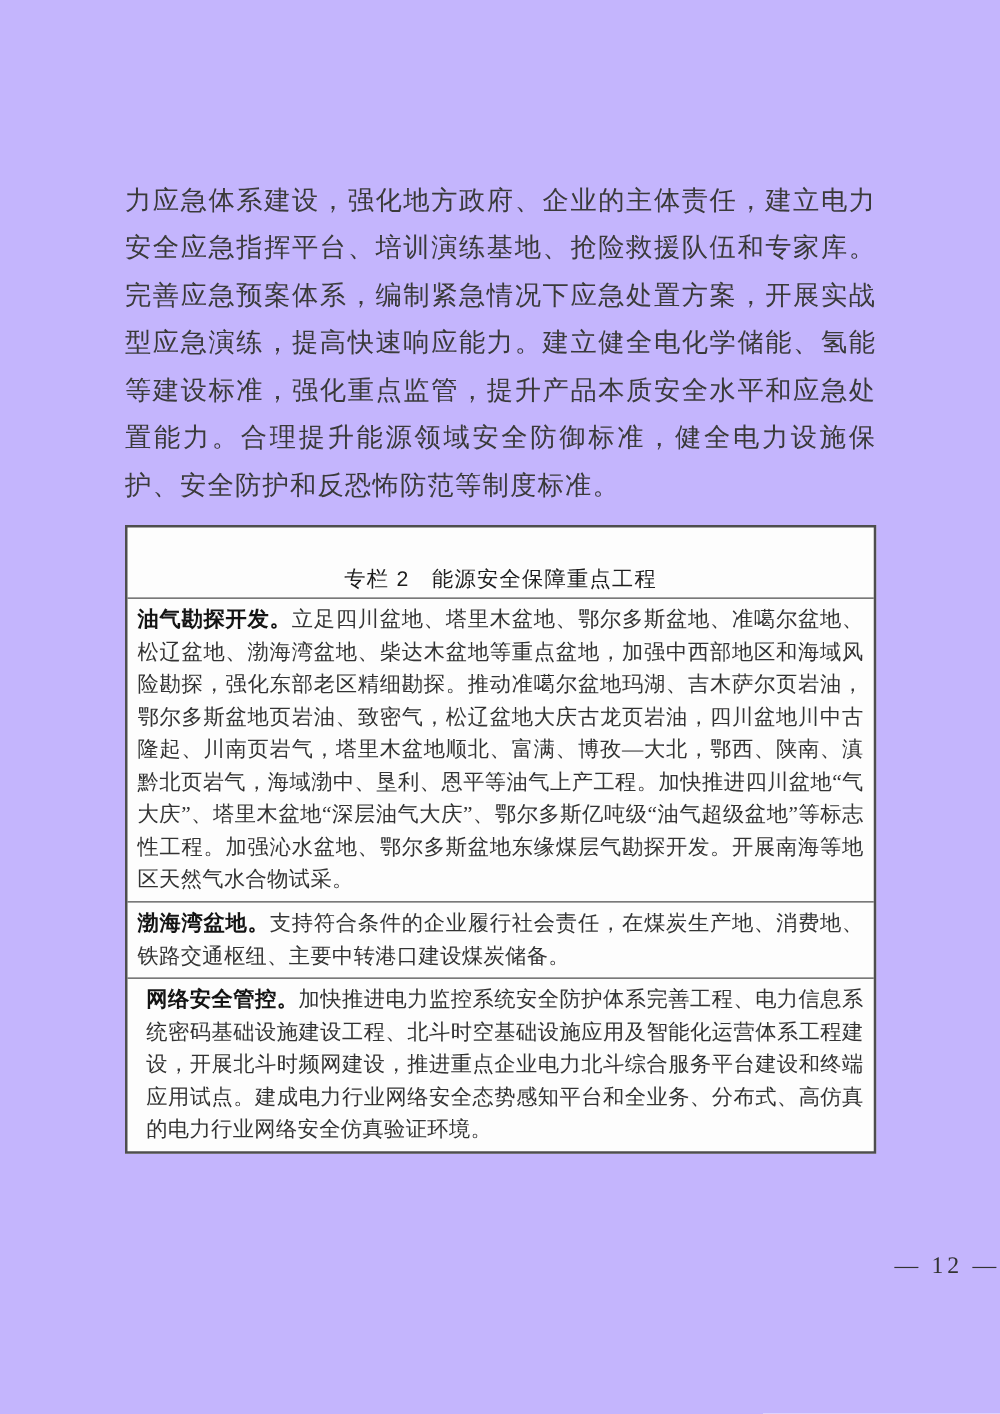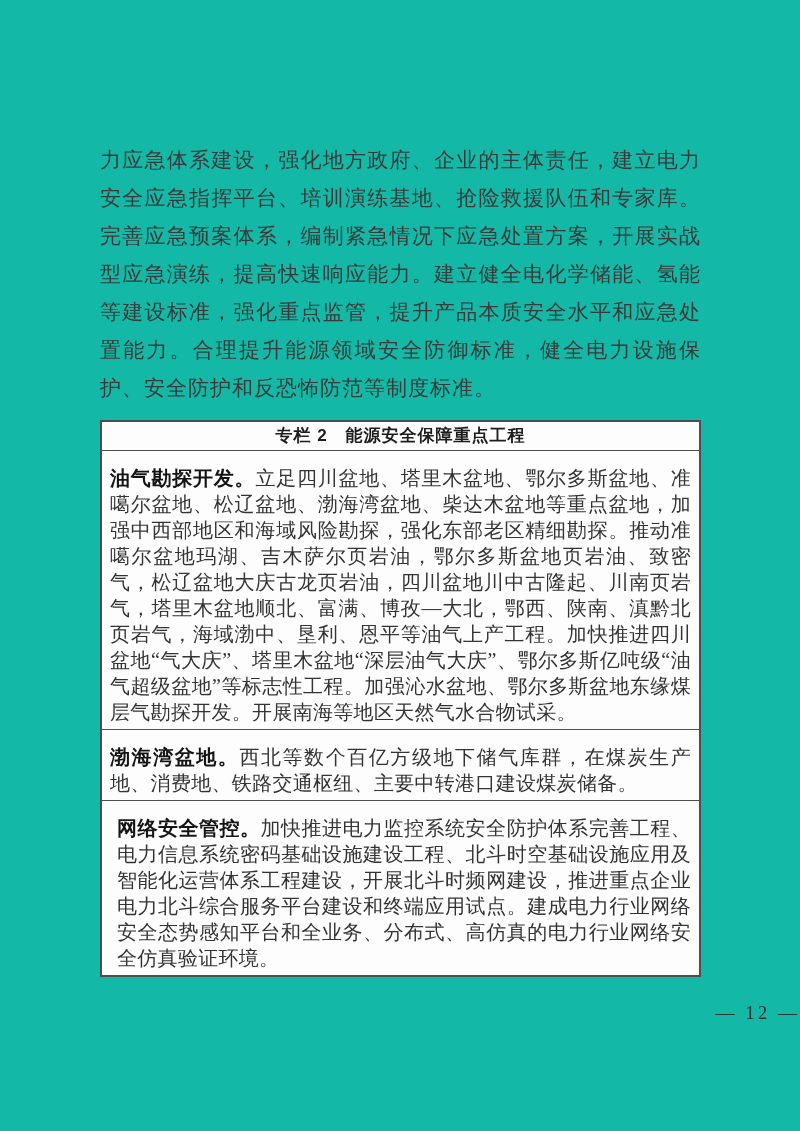--- a/index.html
+++ b/index.html
@@ -4,21 +4,21 @@
 <style>
   html, body {
     margin: 0;
     padding: 0;
     background: #ffffff;
   }
   .page {
     position: relative;
     width: 800px;
     height: 1131px;
-    background: #14b8a6;
+    background: #c4b5fd;
     font-family: "Liberation Serif", "DejaVu Serif", serif;
     overflow: hidden;
     box-sizing: border-box;
   }
   .content {
     position: absolute;
     left: 100px;
     top: 141px;
     width: 601px;
   }
@@ -30,36 +30,36 @@
     text-align: justify;
     color: #3a3a3a;
   }
   .panel {
     border: 2px solid #4e4e4e;
     background: #fdfdfd;
   }
   .panel-header {
     text-align: center;
     font-family: "Liberation Sans", "DejaVu Sans", sans-serif;
-    font-weight: bold;
+    font-weight: normal;
     font-size: 17px;
     line-height: 28px;
     color: #1d1d1d;
     border-bottom: 1px solid #4e4e4e;
     letter-spacing: 1px;
+    margin-top: 28px;
   }
   .panel-row {
     padding: 4px 8px;
     border-bottom: 1px solid #4e4e4e;
-    font-size: 20px;
+    font-size: 17px;
     line-height: 26px;
     letter-spacing: 0.3px;
     text-align: justify;
     color: #333333;
-    margin-top: 10px;
   }
   .panel-row:last-child {
     border-bottom: none;
     padding-left: 15px;
   }
   .panel-row p {
     margin: 0;
   }
   .lead {
     font-family: "Liberation Sans", "DejaVu Sans", sans-serif;
@@ -88,21 +88,21 @@
 
     <div class="panel">
 
       <div class="panel-header">专栏 2　能源安全保障重点工程</div>
 
       <div class="panel-row">
         <p><span class="lead">油气勘探开发。</span><span>立足四川盆地、塔里木盆地、鄂尔多斯盆地、准噶尔盆地、松辽盆地、渤海湾盆地、柴达木盆地等重点盆地，加强中西部地区和海域风险勘探，强化东部老区精细勘探。推动准噶尔盆地玛湖、吉木萨尔页岩油，鄂尔多斯盆地页岩油、致密气，松辽盆地大庆古龙页岩油，四川盆地川中古隆起、川南页岩气，塔里木盆地顺北、富满、博孜—大北，鄂西、陕南、滇黔北页岩气，海域渤中、垦利、恩平等油气上产工程。加快推进四川盆地“气大庆”、塔里木盆地“深层油气大庆”、鄂尔多斯亿吨级“油气超级盆地”等标志性工程。加强沁水盆地、鄂尔多斯盆地东缘煤层气勘探开发。开展南海等地区天然气水合物试采。</span></p>
       </div>
 
       <div class="panel-row">
-        <p><span class="lead">渤海湾盆地。</span><span>西北等数个百亿方级地下储气库群，在煤炭生产地、消费地、铁路交通枢纽、主要中转港口建设煤炭储备。</span></p>
+        <p><span class="lead">渤海湾盆地。</span><span>支持符合条件的企业履行社会责任，在煤炭生产地、消费地、铁路交通枢纽、主要中转港口建设煤炭储备。</span></p>
       </div>
 
       <div class="panel-row">
         <p><span class="lead">网络安全管控。</span><span>加快推进电力监控系统安全防护体系完善工程、电力信息系统密码基础设施建设工程、北斗时空基础设施应用及智能化运营体系工程建设，开展北斗时频网建设，推进重点企业电力北斗综合服务平台建设和终端应用试点。建成电力行业网络安全态势感知平台和全业务、分布式、高仿真的电力行业网络安全仿真验证环境。</span></p>
       </div>
 
     </div>
 
   </div>
 

